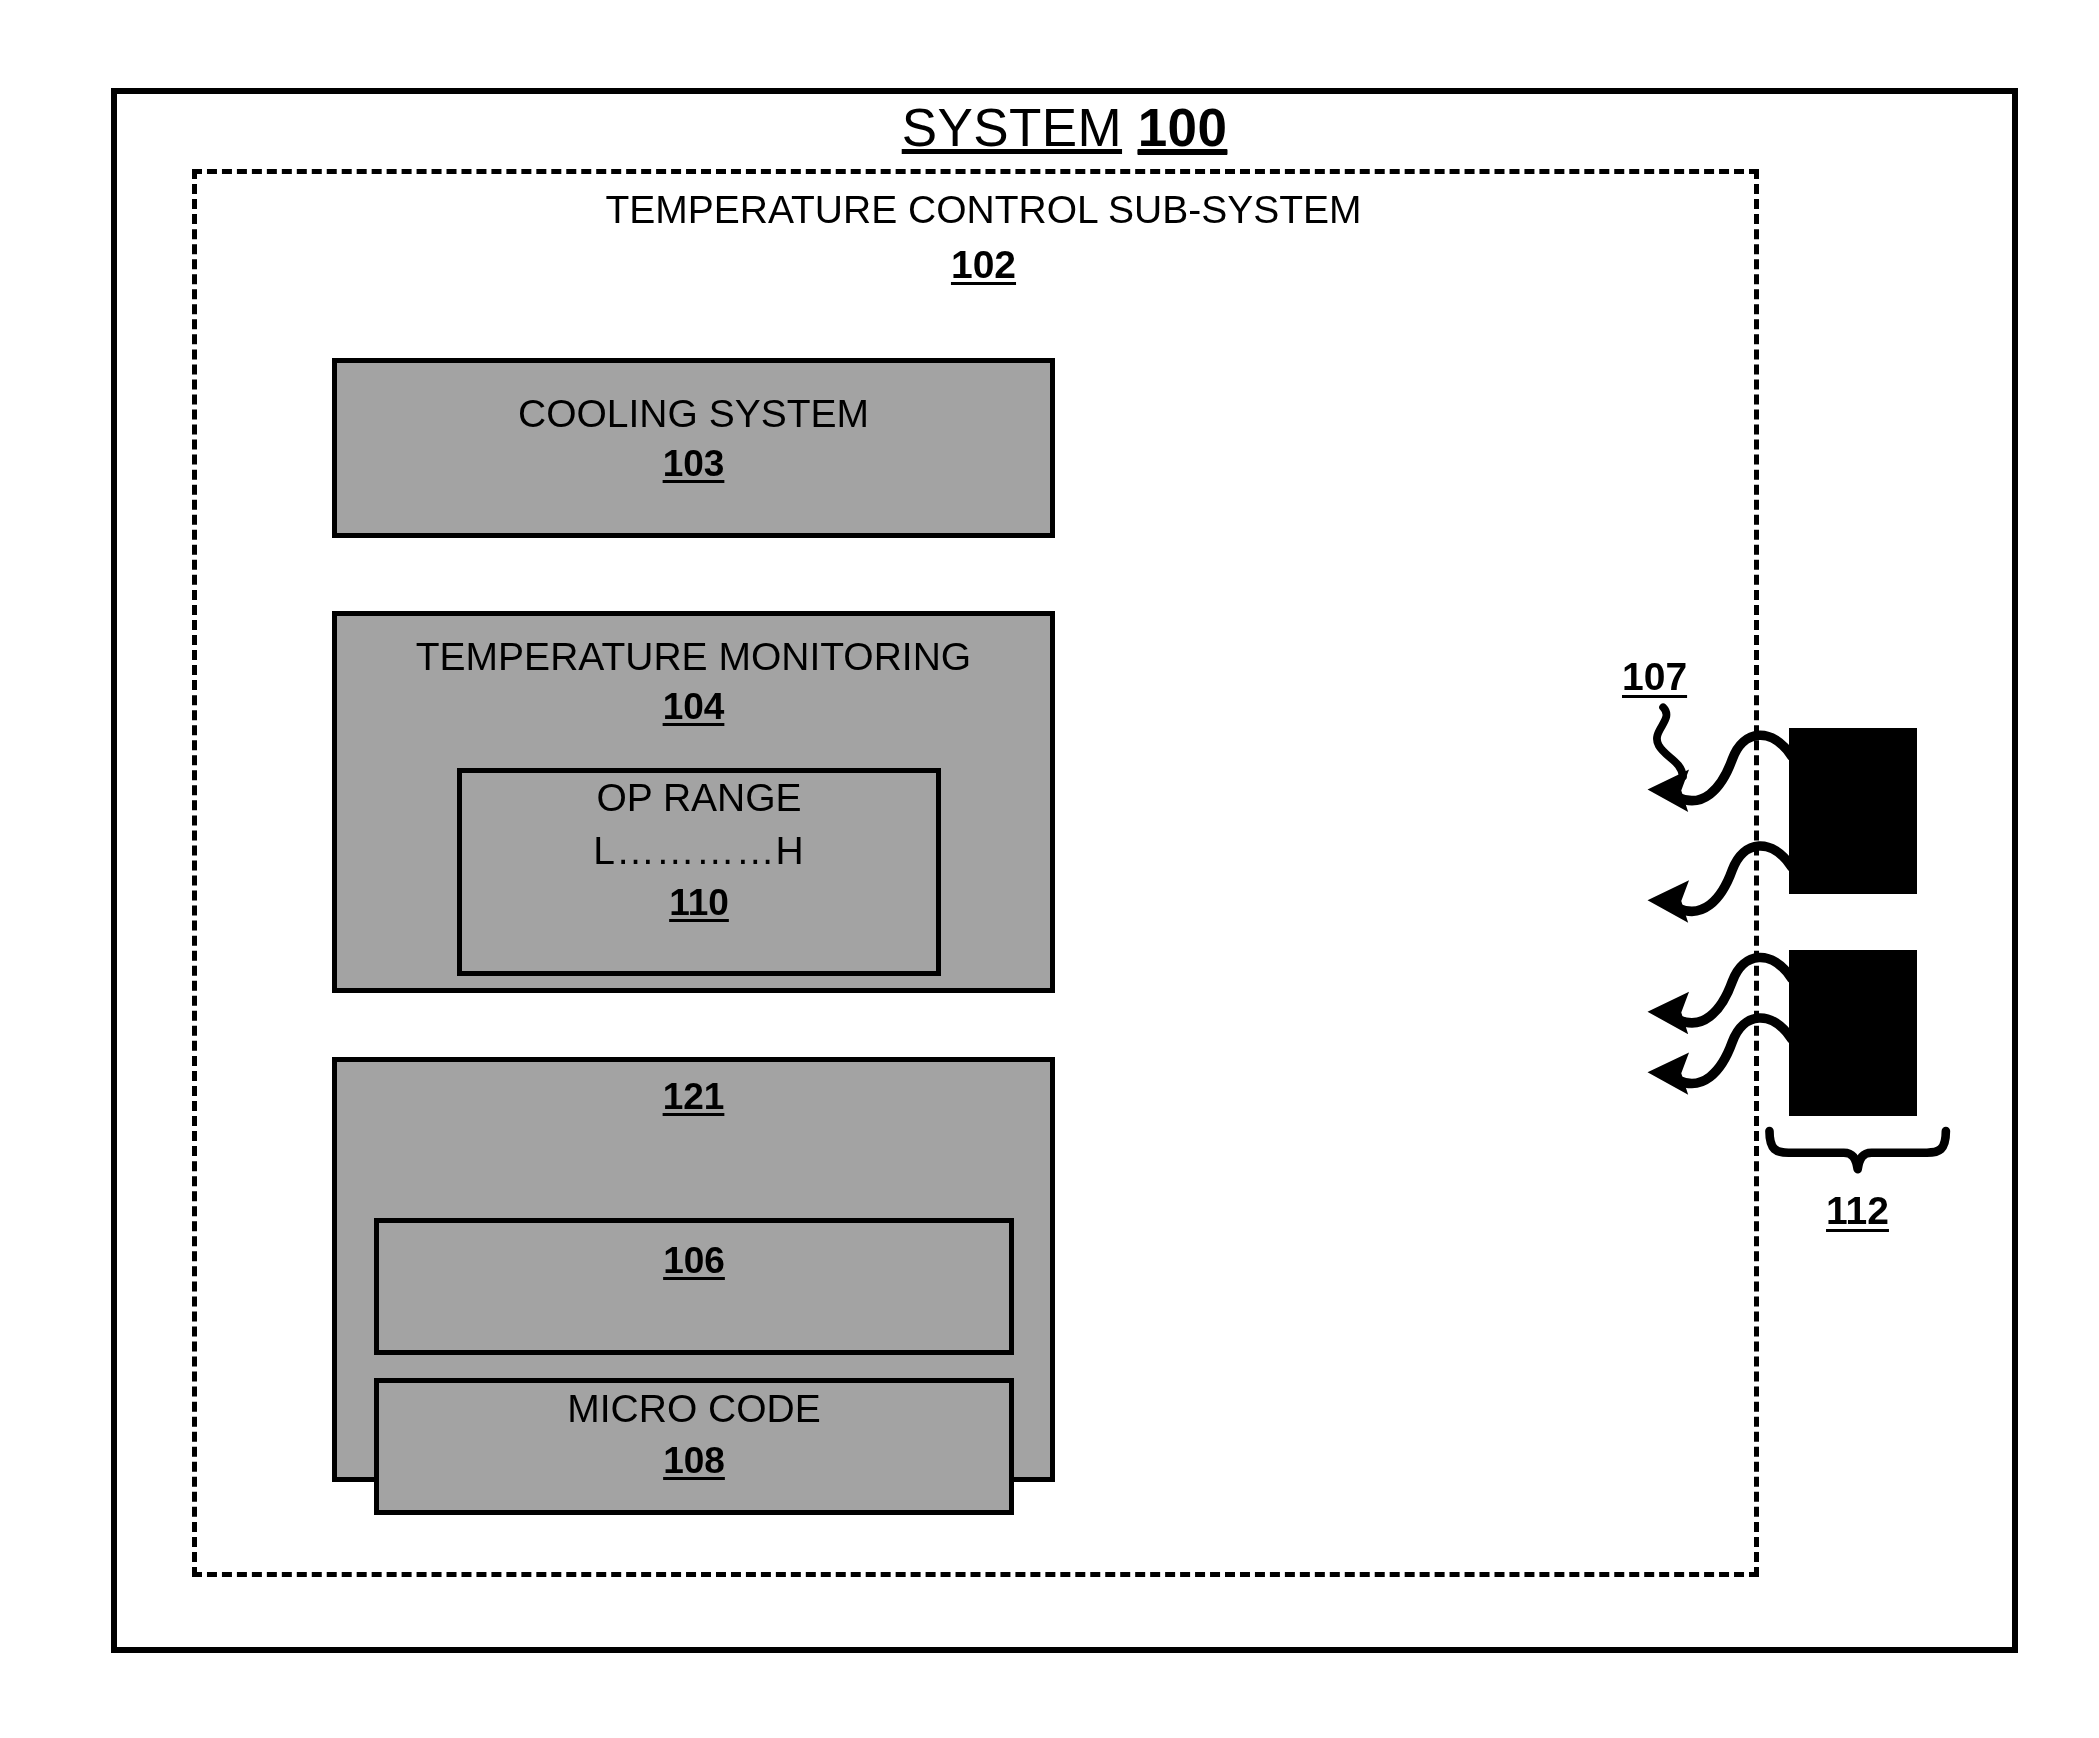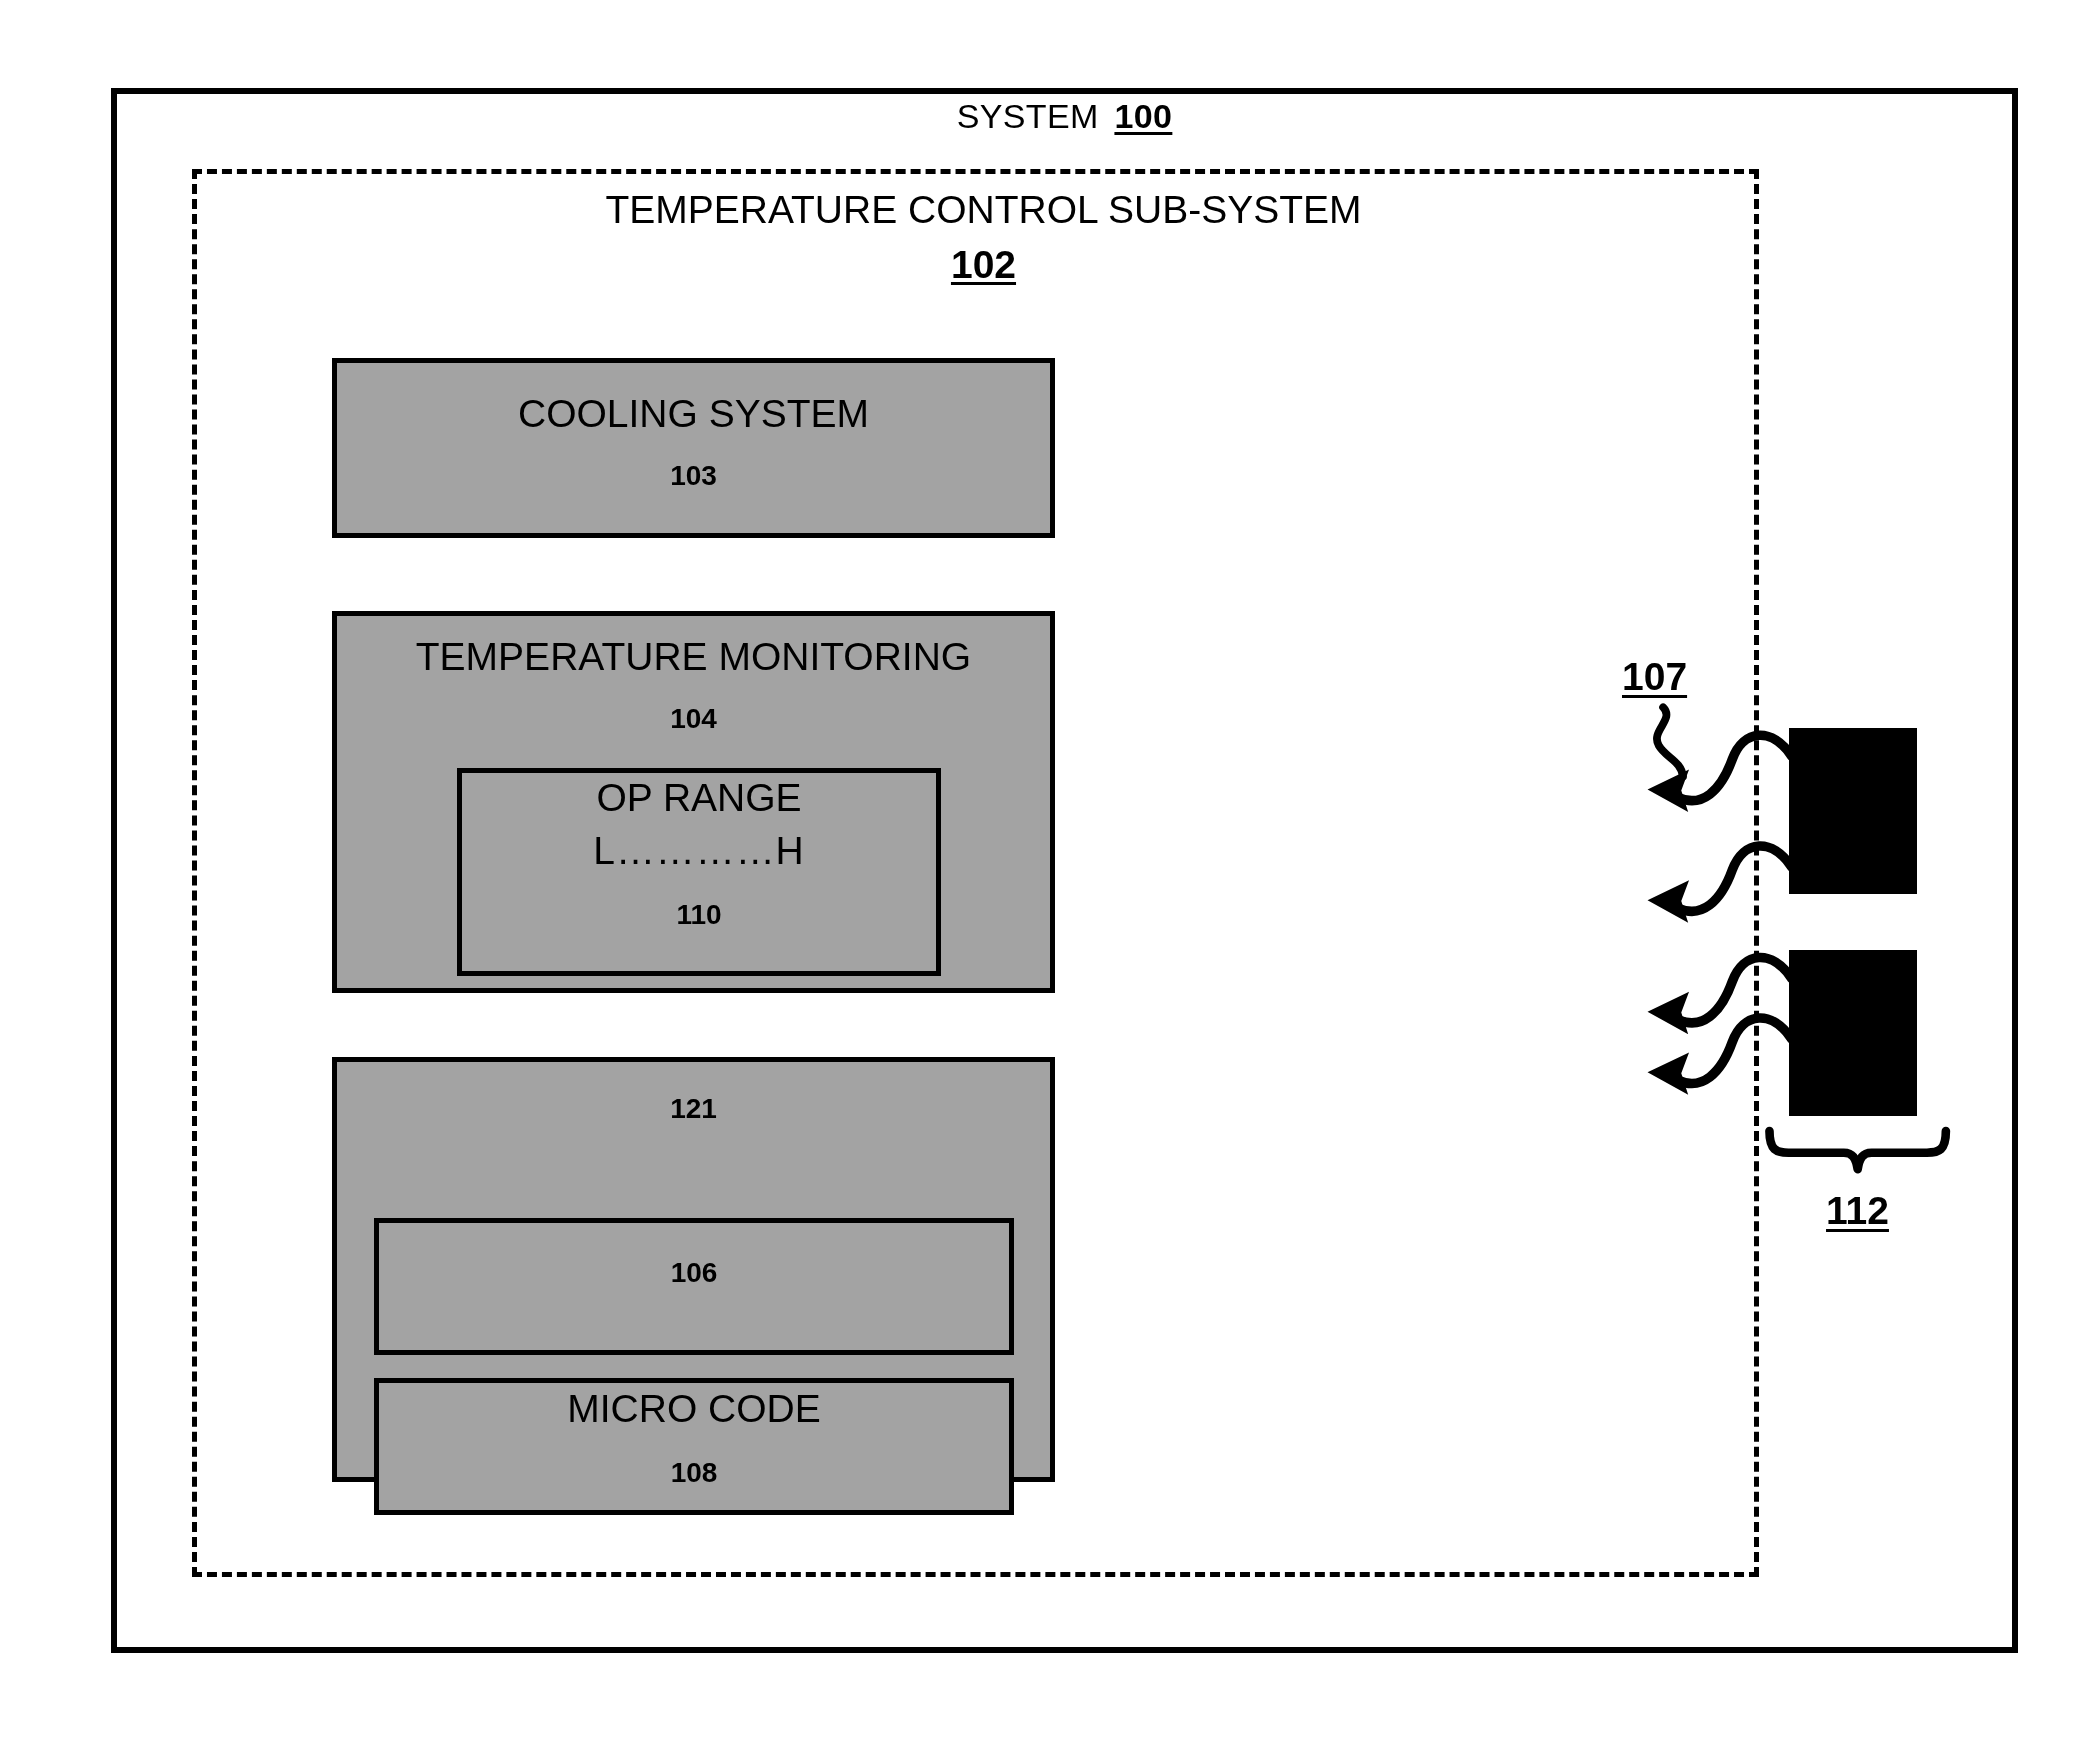--- a/index.html
+++ b/index.html
@@ -30,23 +30,24 @@
     box-sizing: border-box;
   }
 
   
   #system-title {
     position: absolute;
     left: 111px;
     top: 97px;
     width: 1907px;
     text-align: center;
-    font-size: 34px;
+    font-size: 53px;
     letter-spacing: 0.4px;
     white-space: nowrap;
+    text-decoration: underline;
   }
   #system-title .num {
     font-weight: bold;
     text-decoration: underline;
     text-underline-offset: 4.3px;
     margin-left: 15.6px;
   }
 
   
   #subsystem-box {
@@ -83,25 +84,25 @@
     background: #a3a3a3;
     text-align: center;
   }
   .module .label {
     font-size: 39px;
     line-height: 50px;
     white-space: nowrap;
   }
   .module .num {
     display: block;
-    font-size: 28px;
+    font-size: 37px;
     line-height: 50px;
     font-weight: bold;
+    text-decoration: underline;
     text-underline-offset: 4.3px;
-    margin-top: 12px;
   }
 
   #cooling-system {
     left: 332px;
     top: 358px;
     width: 723px;
     height: 180px;
     padding-top: 26px;
   }
 

